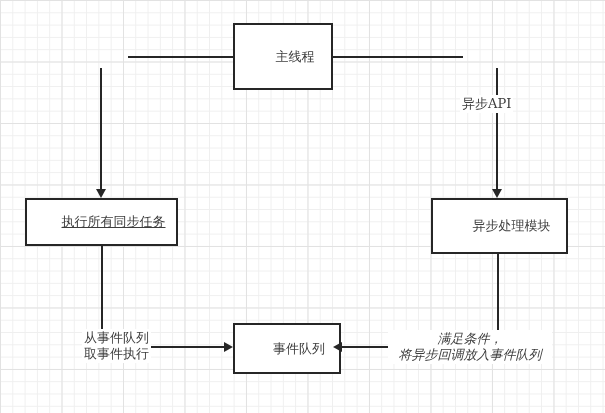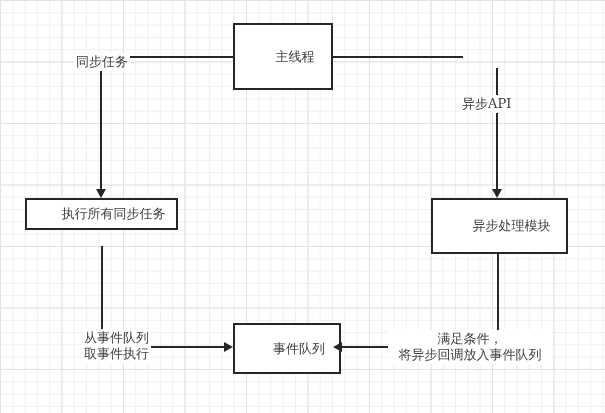--- a/index.html
+++ b/index.html
@@ -26,21 +26,21 @@
     background:#ffffff;
     display:flex;
     flex-direction:column;
     align-items:center;
     justify-content:center;
     text-align:center;
     line-height:18px;
     padding-left:24px;
   }
   #node-main  { left:233px; top:23px;  width:100px; height:67px; }
-  #node-sync  { left:25px;  top:198px; width:153px; height:32px; }
+  #node-sync  { left:25px;  top:198px; width:153px; height:48px;text-decoration:underline; }
   #node-async { left:431px; top:198px; width:137px; height:56px; }
   #node-queue { left:233px; top:323px; width:108px; height:51px; }
 
   .edge { position:absolute; background:#262626; }
   .edge.h { height:2px; }
   .edge.v { width:2px; }
   #edge-sync-label-to-main  { left:128px; top:56px;  width:105px; }
   #edge-main-to-async-label { left:333px; top:56px;  width:130px; }
   #edge-sync-label-down     { left:100px; top:68px;  height:121px; }
   #edge-async-label-down    { left:496px; top:68px;  height:121px; }
@@ -61,21 +61,21 @@
   .edge-label {
     position:absolute;
     background:#ffffff;
     line-height:16px;
     padding:1px 2px;
     white-space:nowrap;
   }
   #label-sync-task { left:74px;  top:53px; }
   #label-async-api { left:460px; top:52px;margin-top:43px; }
   #label-dequeue   { left:82px;  top:329px; text-align:center; }
-  #label-enqueue   { left:388px; top:330px; width:160px; text-align:center; }
+  #label-enqueue   { left:388px; top:330px; width:160px; text-align:center;font-style:italic; }
 
   .line { display:block; }
 </style>
 </head>
 <body>
 
 <div class="canvas">
 
   <div class="node" id="node-main">
     <span class="line">主线程</span>
@@ -100,21 +100,20 @@
   <div class="edge v" id="edge-syncbox-down"></div>
   <div class="edge h" id="edge-dequeue-to-queue"></div>
   <div class="edge v" id="edge-asyncbox-down"></div>
   <div class="edge h" id="edge-enqueue-to-queue"></div>
 
   <div class="arrow down" id="arrow-into-sync"></div>
   <div class="arrow down" id="arrow-into-async"></div>
   <div class="arrow right" id="arrow-queue-left"></div>
   <div class="arrow left" id="arrow-queue-right"></div>
 
-  <div class="edge-label" id="label-sync-task">同步任务</div>
 
   <div class="edge-label" id="label-async-api">异步API</div>
 
   <div class="edge-label" id="label-dequeue">
     <span class="line">从事件队列</span>
     <span class="line">取事件执行</span>
   </div>
 
   <div class="edge-label" id="label-enqueue">
     <span class="line">满足条件，</span>

